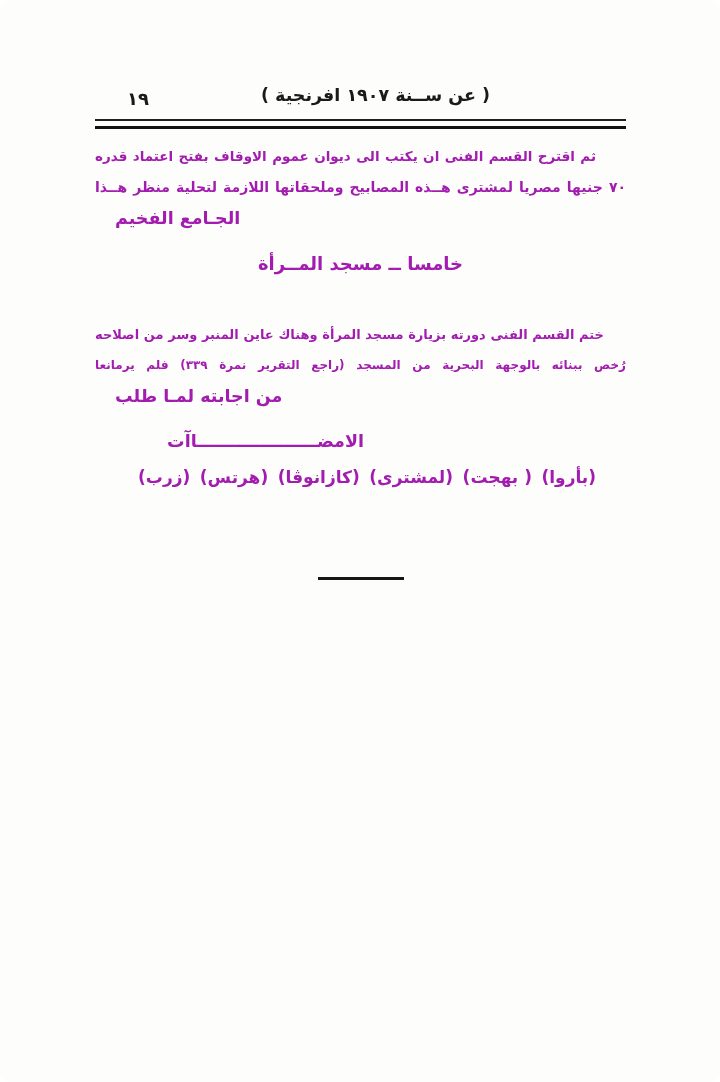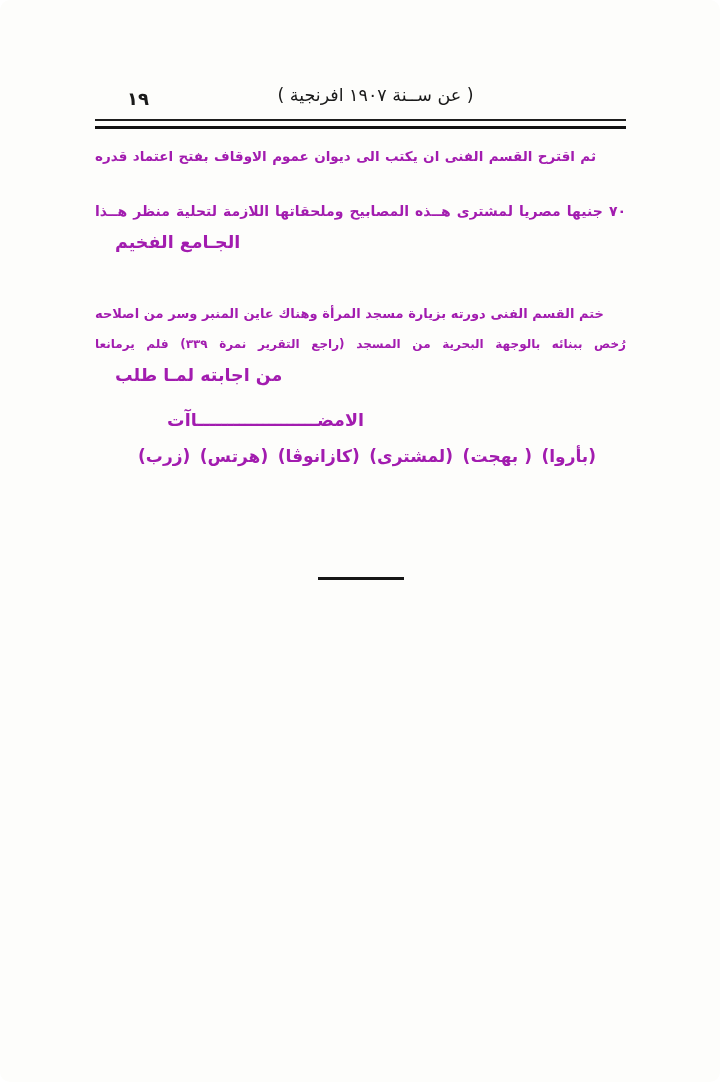--- a/index.html
+++ b/index.html
@@ -12,21 +12,21 @@
     position:relative;width:720px;height:1082px;
     background:#fdfdfb;color:#1a1a1a;overflow:hidden;border-radius:10px;
   }
   
   .page-num{
     position:absolute;left:127px;top:88px;
     font-size:18px;font-weight:700;direction:rtl;
   }
   .header-title{
     position:absolute;left:238px;top:85px;width:275px;
-    font-size:17.5px;font-weight:400;text-align:center;direction:rtl;
+    font-size:17.5px;font-weight:700;text-align:center;direction:rtl;
     white-space:nowrap;
   }
   .double-rule{
     position:absolute;left:95px;top:119px;width:531px;height:5px;
     border-top:2px solid #1e1e1e;
     border-bottom:3px solid #111;
   }
   
   .body{
     position:absolute;left:95px;top:141px;width:531px;
@@ -84,24 +84,25 @@
   <div class="page-num">١٩</div>
 
   <div class="header-title">( عن ســنة ١٩٠٧ افرنجية )</div>
 
   <div class="double-rule"></div>
 
   <div class="body">
 
     <div class="para">
       <div class="line indent1" style="font-size: 13.5px;">ثم اقترح القسم الفنى ان يكتب الى ديوان عموم الاوقاف بفتح اعتماد قدره</div>
-      <div class="line" style="font-size: 14px; margin-top: 24px;">٧٠ جنيها مصريا لمشترى هــذه المصابيح وملحقاتها اللازمة لتحلية منظر هــذا</div>
+      <div class="line" style="font-size: 14px;">٧٠ جنيها مصريا لمشترى هــذه المصابيح وملحقاتها اللازمة لتحلية منظر هــذا</div>
       <div class="line flushleft">الجـامع الفخيم</div>
     </div>
 
+    <div class="heading">خامسا ــ مسجد المــرأة</div>
 
     <div class="para">
       <div class="line indent2" style="font-size: 13px; margin-top: 40px;">ختم القسم الفنى دورته بزيارة مسجد المرأة وهناك عاين المنبر وسر من اصلاحه</div>
       <div class="line" style="font-size: 12px;">رُخص ببنائه بالوجهة البحرية من المسجد (راجع التقرير نمرة ٣٣٩) فلم يرمانعا</div>
       <div class="line flushleft">من اجابته لمـا طلب</div>
     </div>
 
     <div class="sig-label">الامضــــــــــــــــــــاآت</div>
 
     <div class="sig-names">

